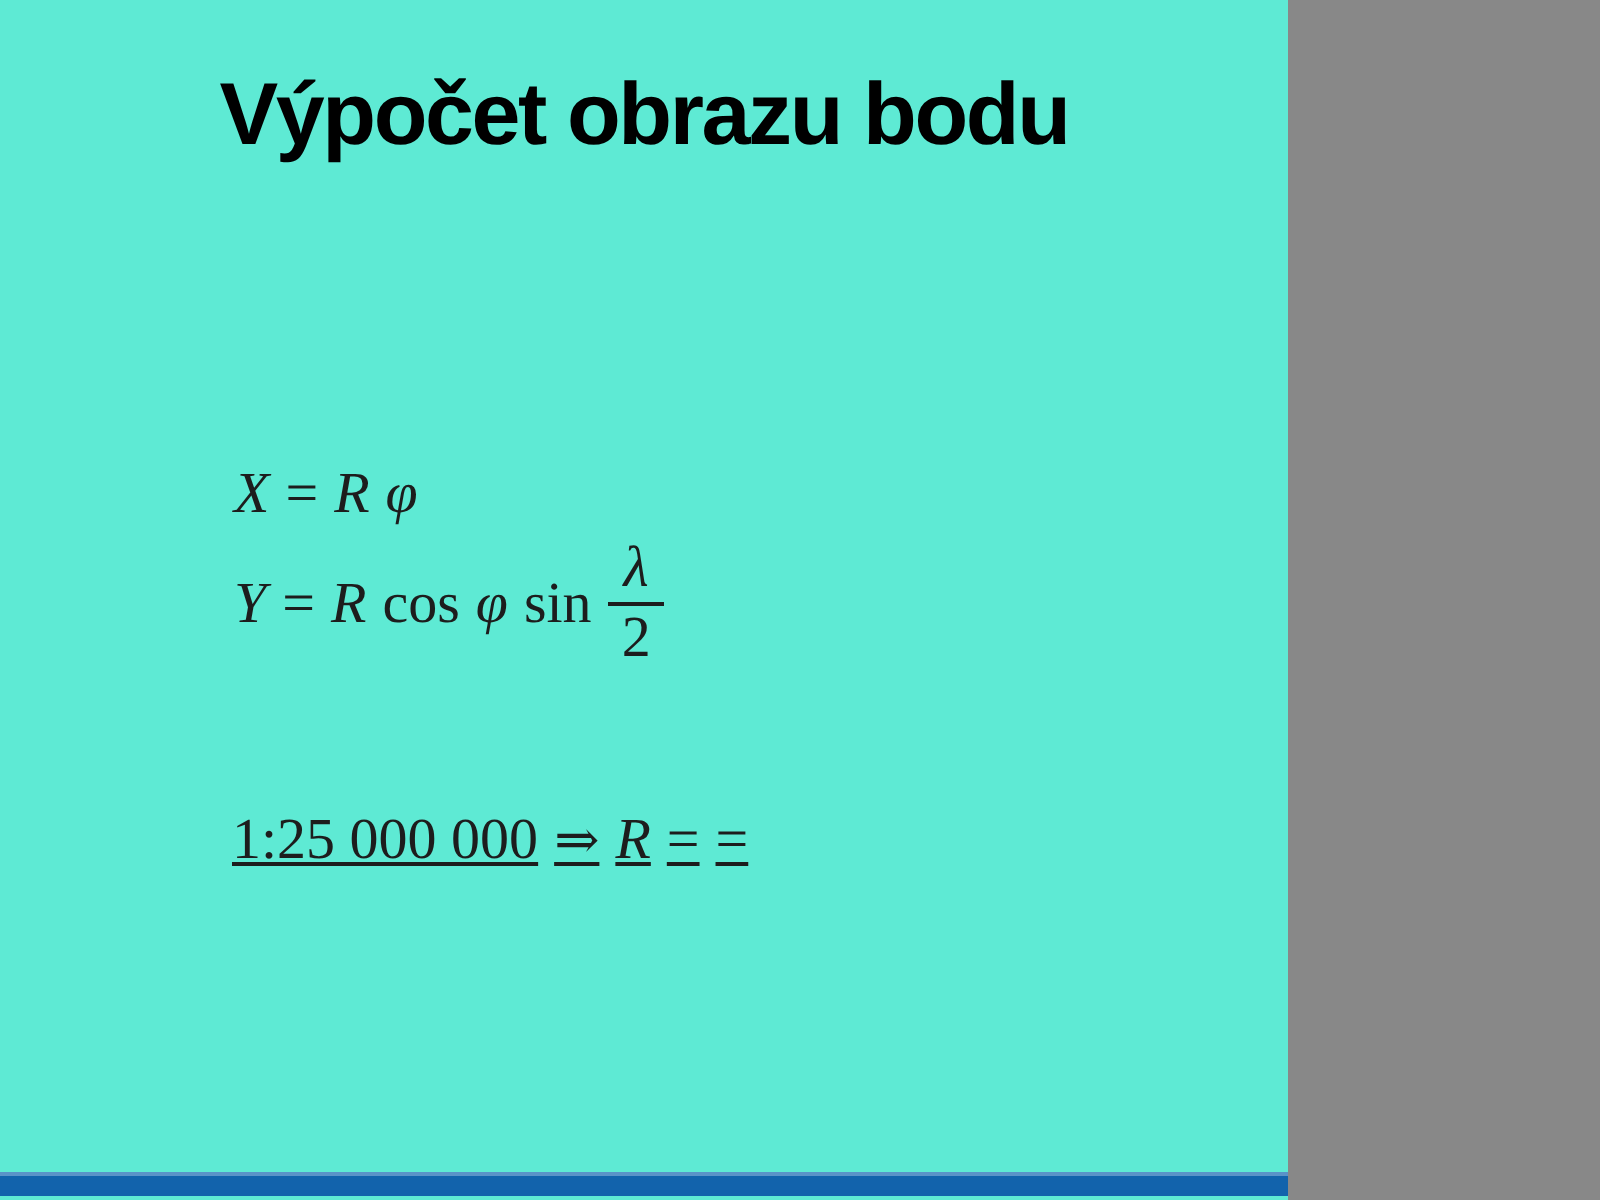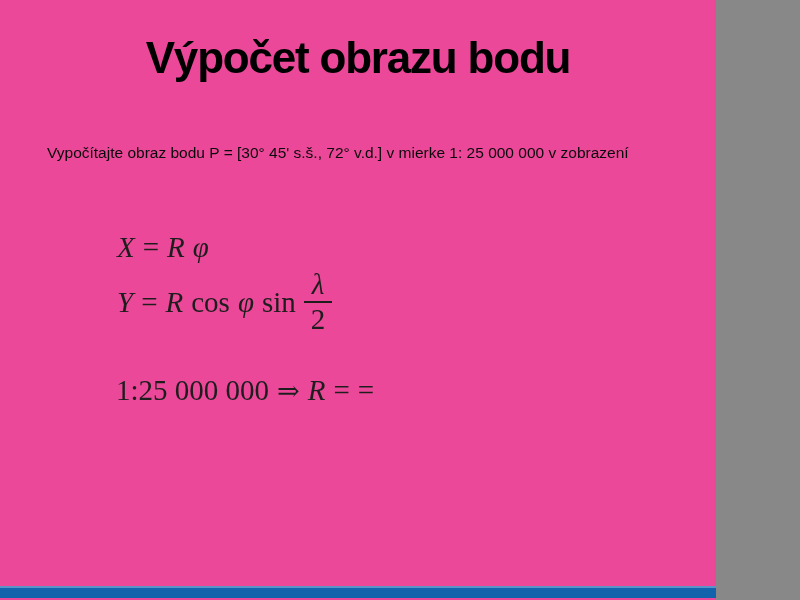--- a/index.html
+++ b/index.html
@@ -1,19 +1,19 @@
 <!DOCTYPE html>
 <html><head>
 <meta charset="utf-8">
 <style>
   html,body{margin:0;padding:0;background:#888;}
   .slide{
     position:relative;
-    width:716px;height:600px;
-    background:#ec4899;
+    width:644px;height:600px;
+    background:#5eead4;
     overflow:hidden;
     font-family:"Liberation Sans", sans-serif;
   }
   .title{
     position:absolute;
     left:0;right:0;top:33px;
     margin:0;
     text-align:center;
     font-family:"Liberation Sans", sans-serif;
     font-weight:bold;
@@ -35,21 +35,21 @@
     display:flex;
     align-items:center;
     column-gap:8px;
     font-family:"Liberation Serif","DejaVu Serif",serif;
     color:#1d1d1d;
     font-size:29px;
     white-space:pre;
   }
   .eq1{left:117px;top:231px;}
   .eq2{left:117px;top:270px;height:64px;}
-  .eq3{left:116px;top:354px;height:72px;}
+  .eq3{left:116px;top:384px;height:72px;text-decoration:underline;}
   .it{font-style:italic;}
   .up{font-style:normal;}
   .imp{font-family:"DejaVu Serif", serif;font-size:27px;}
   .frac{
     display:inline-flex;
     flex-direction:column;
     align-items:center;
     text-align:center;
   }
   .frac .num{
@@ -74,21 +74,20 @@
   }
 </style>
 </head>
 <body>
 
 <div class="slide">
 
   <h1 class="title">Výpočet obrazu bodu</h1>
 
   <div class="body-text">
-    <div>Vypočítajte obraz bodu P = [30° 45' s.š., 72° v.d.] v mierke 1: 25 000 000 v zobrazení</div>
   </div>
 
   <div class="eq eq1">
     <span class="it">X</span>
     <span class="up">=</span>
     <span class="it">R</span>
     <span class="it">φ</span>
   </div>
 
   <div class="eq eq2">

